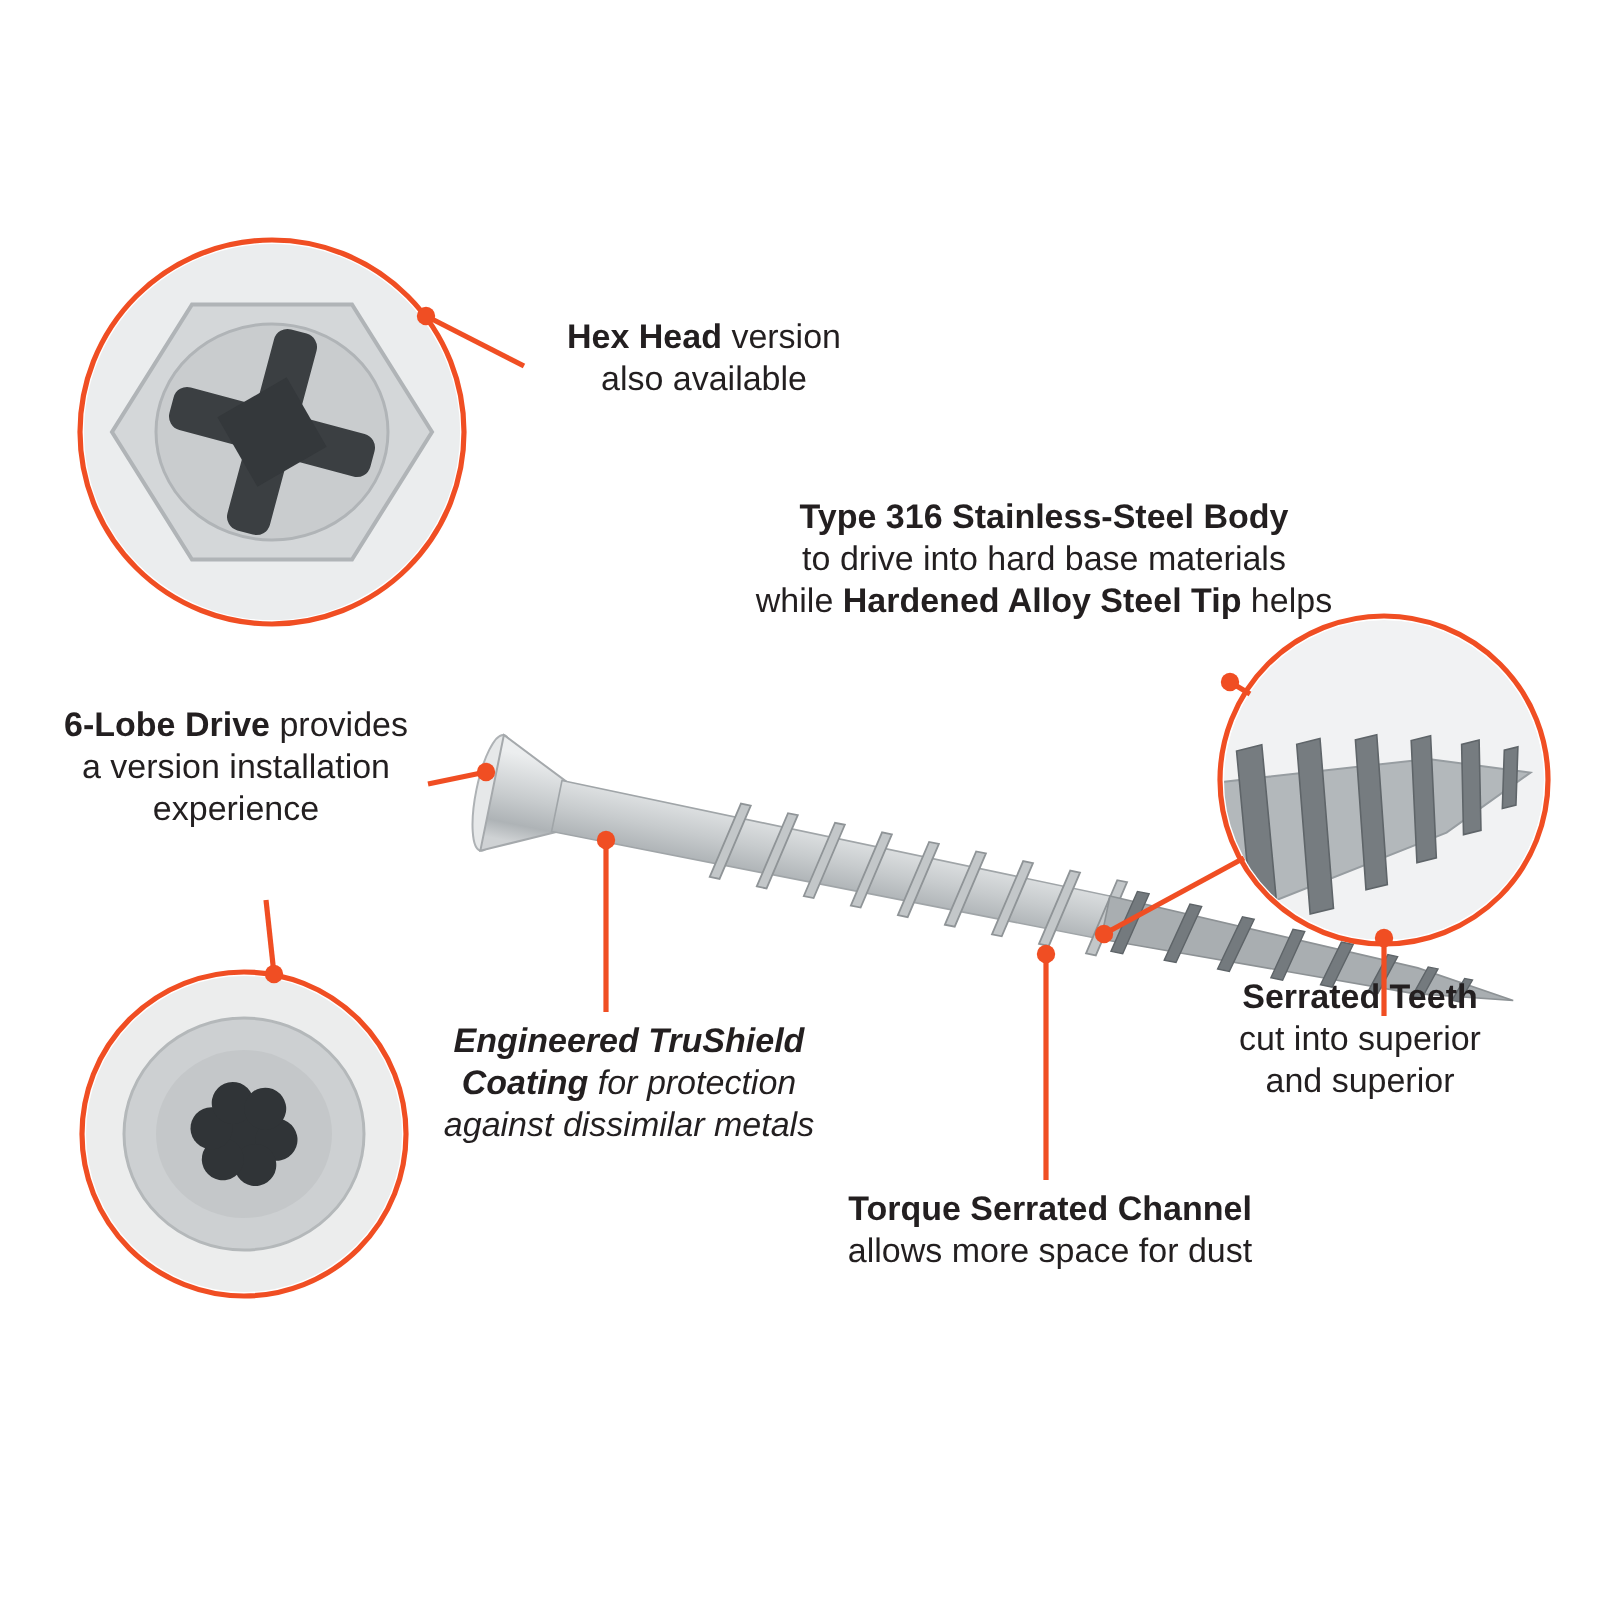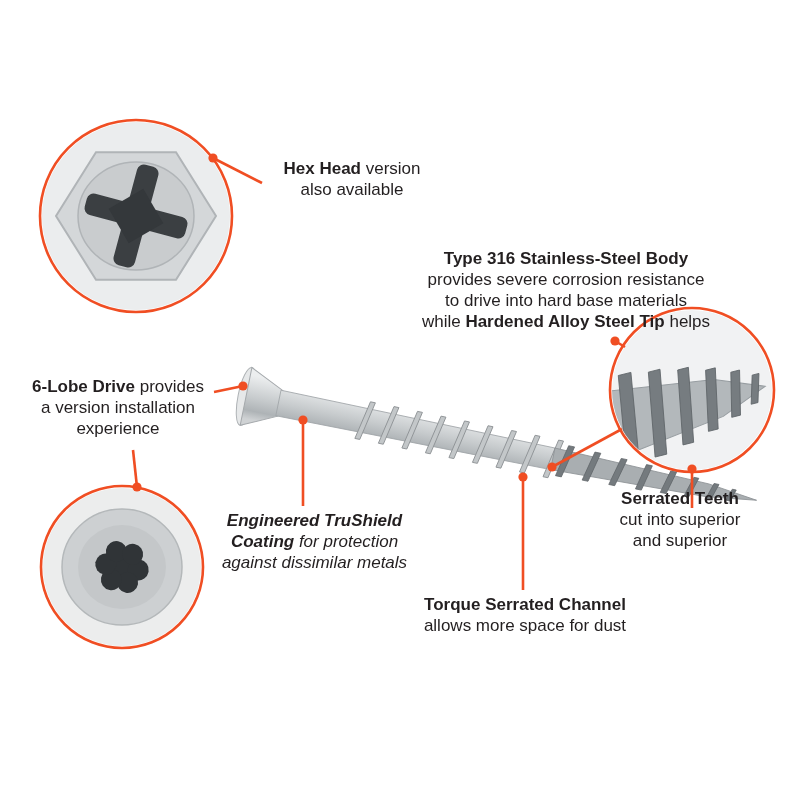--- a/index.html
+++ b/index.html
@@ -127,28 +127,27 @@
       <circle cx="552" cy="467" r="4.6"></circle>
       <circle cx="692" cy="469" r="4.6"></circle>
     </g>
   </svg>
 
   <div class="callout" style="left:252px;top:158px;width:200px;">
     <div><b>Hex Head</b><span> version</span></div>
     <div>also available</div>
   </div>
 
-  <div class="callout" style="left:372px;top:248px;width:300px;margin-left:44px;">
+  <div class="callout" style="left:372px;top:248px;width:300px;">
     <div><b>Type 316 Stainless-Steel Body</b></div>
-    <div>provides severe corrosion resistance</div>
     <div>to drive into hard base materials</div>
     <div><span>while </span><b>Hardened Alloy Steel Tip</b><span> helps</span></div>
   </div>
 
-  <div class="callout" style="left:18px;top:376px;width:200px;">
+  <div class="callout" style="left:18px;top:352px;width:200px;">
     <div><b>6-Lobe Drive</b><span> provides</span></div>
     <div>a version installation</div>
     <div>experience</div>
   </div>
 
   <div class="callout" style="left:212px;top:510px;width:205px;font-style:italic;">
     <div><b>Engineered TruShield</b></div>
     <div><b>Coating</b><span> for protection</span></div>
     <div>against dissimilar metals</div>
   </div>

